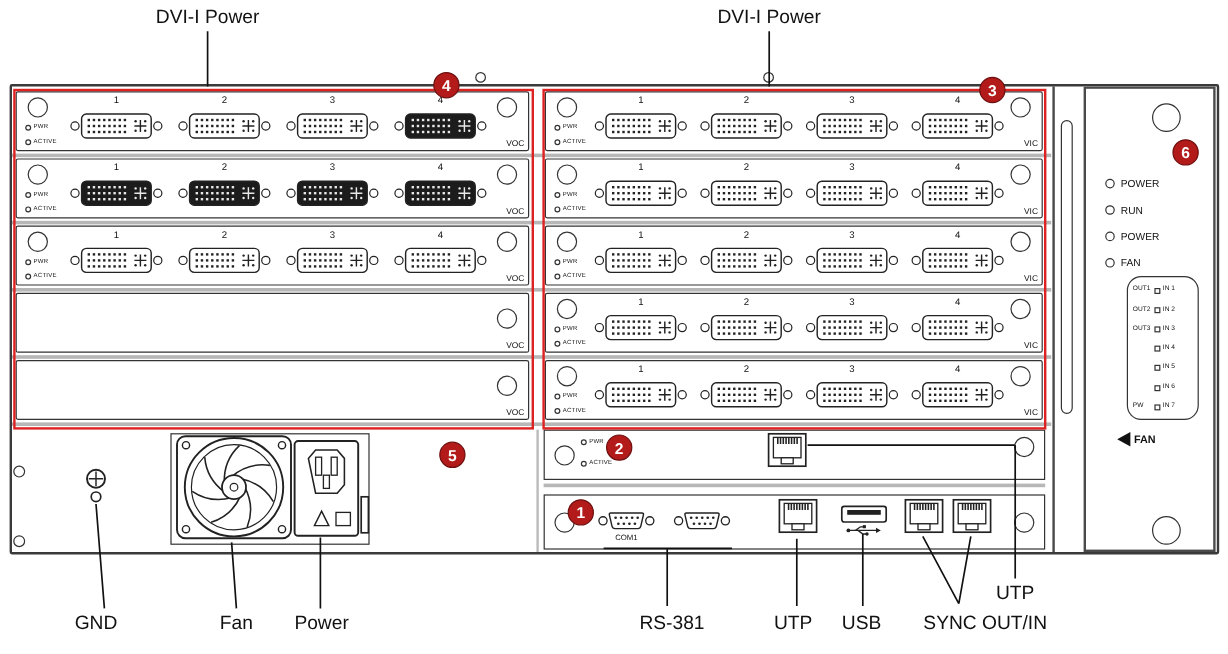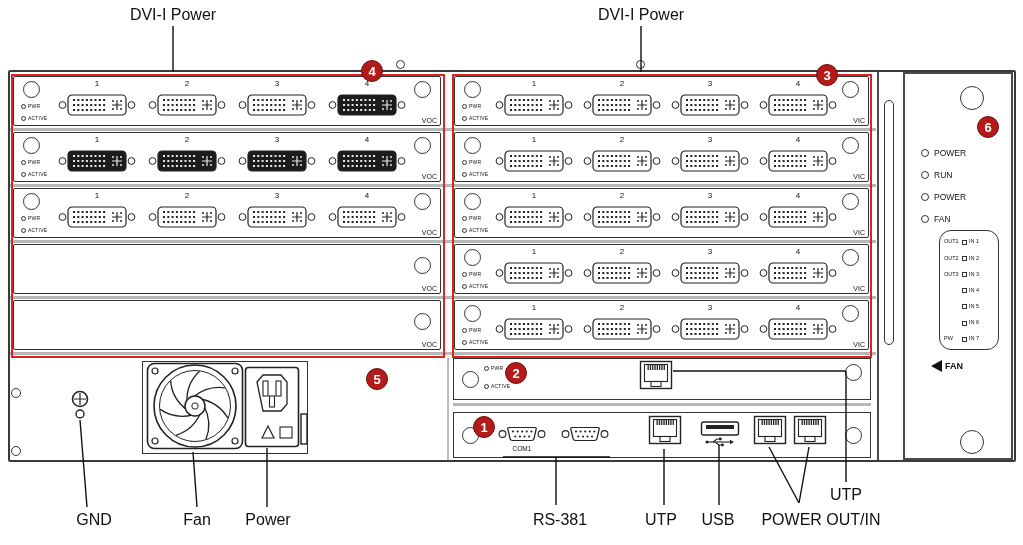--- a/index.html
+++ b/index.html
@@ -1524,22 +1524,22 @@
       <div class="callout" style="left:366px;top:368px">5</div>
       <div class="callout" style="left:977px;top:116px">6</div>
     </div>
 
   <svg id="overlay" width="1023" height="545">
     <path d="M173 26 V72 M641 26 V72 M80 420 L87 507 M193 452 L197 507 M267 448 V507
              M503 457 H610 M556 457 V505 M664 449 V505 M719 445 V505
              M769 447 L799 503 M809 447 L799 503 M673 371 H846 M846 371 V482" stroke="#111" stroke-width="1.4" fill="none"></path>
   </svg>
 
-  <div class="botlabel" style="left:94px">GND</div>
+  <div class="botlabel" style="left:80px">GND</div>
   <div class="botlabel" style="left:197px">Fan</div>
   <div class="botlabel" style="left:268px">Power</div>
   <div class="botlabel" style="left:560px">RS-381</div>
   <div class="botlabel" style="left:661px">UTP</div>
   <div class="botlabel" style="left:718px">USB</div>
-  <div class="botlabel" style="left:821px">POWER OUT/IN</div>
+  <div class="botlabel" style="left:821px">SYNC OUT/IN</div>
   <div class="botlabel" style="left:846px;top:486px">UTP</div>
 
 </div>
 
 </body></html>

